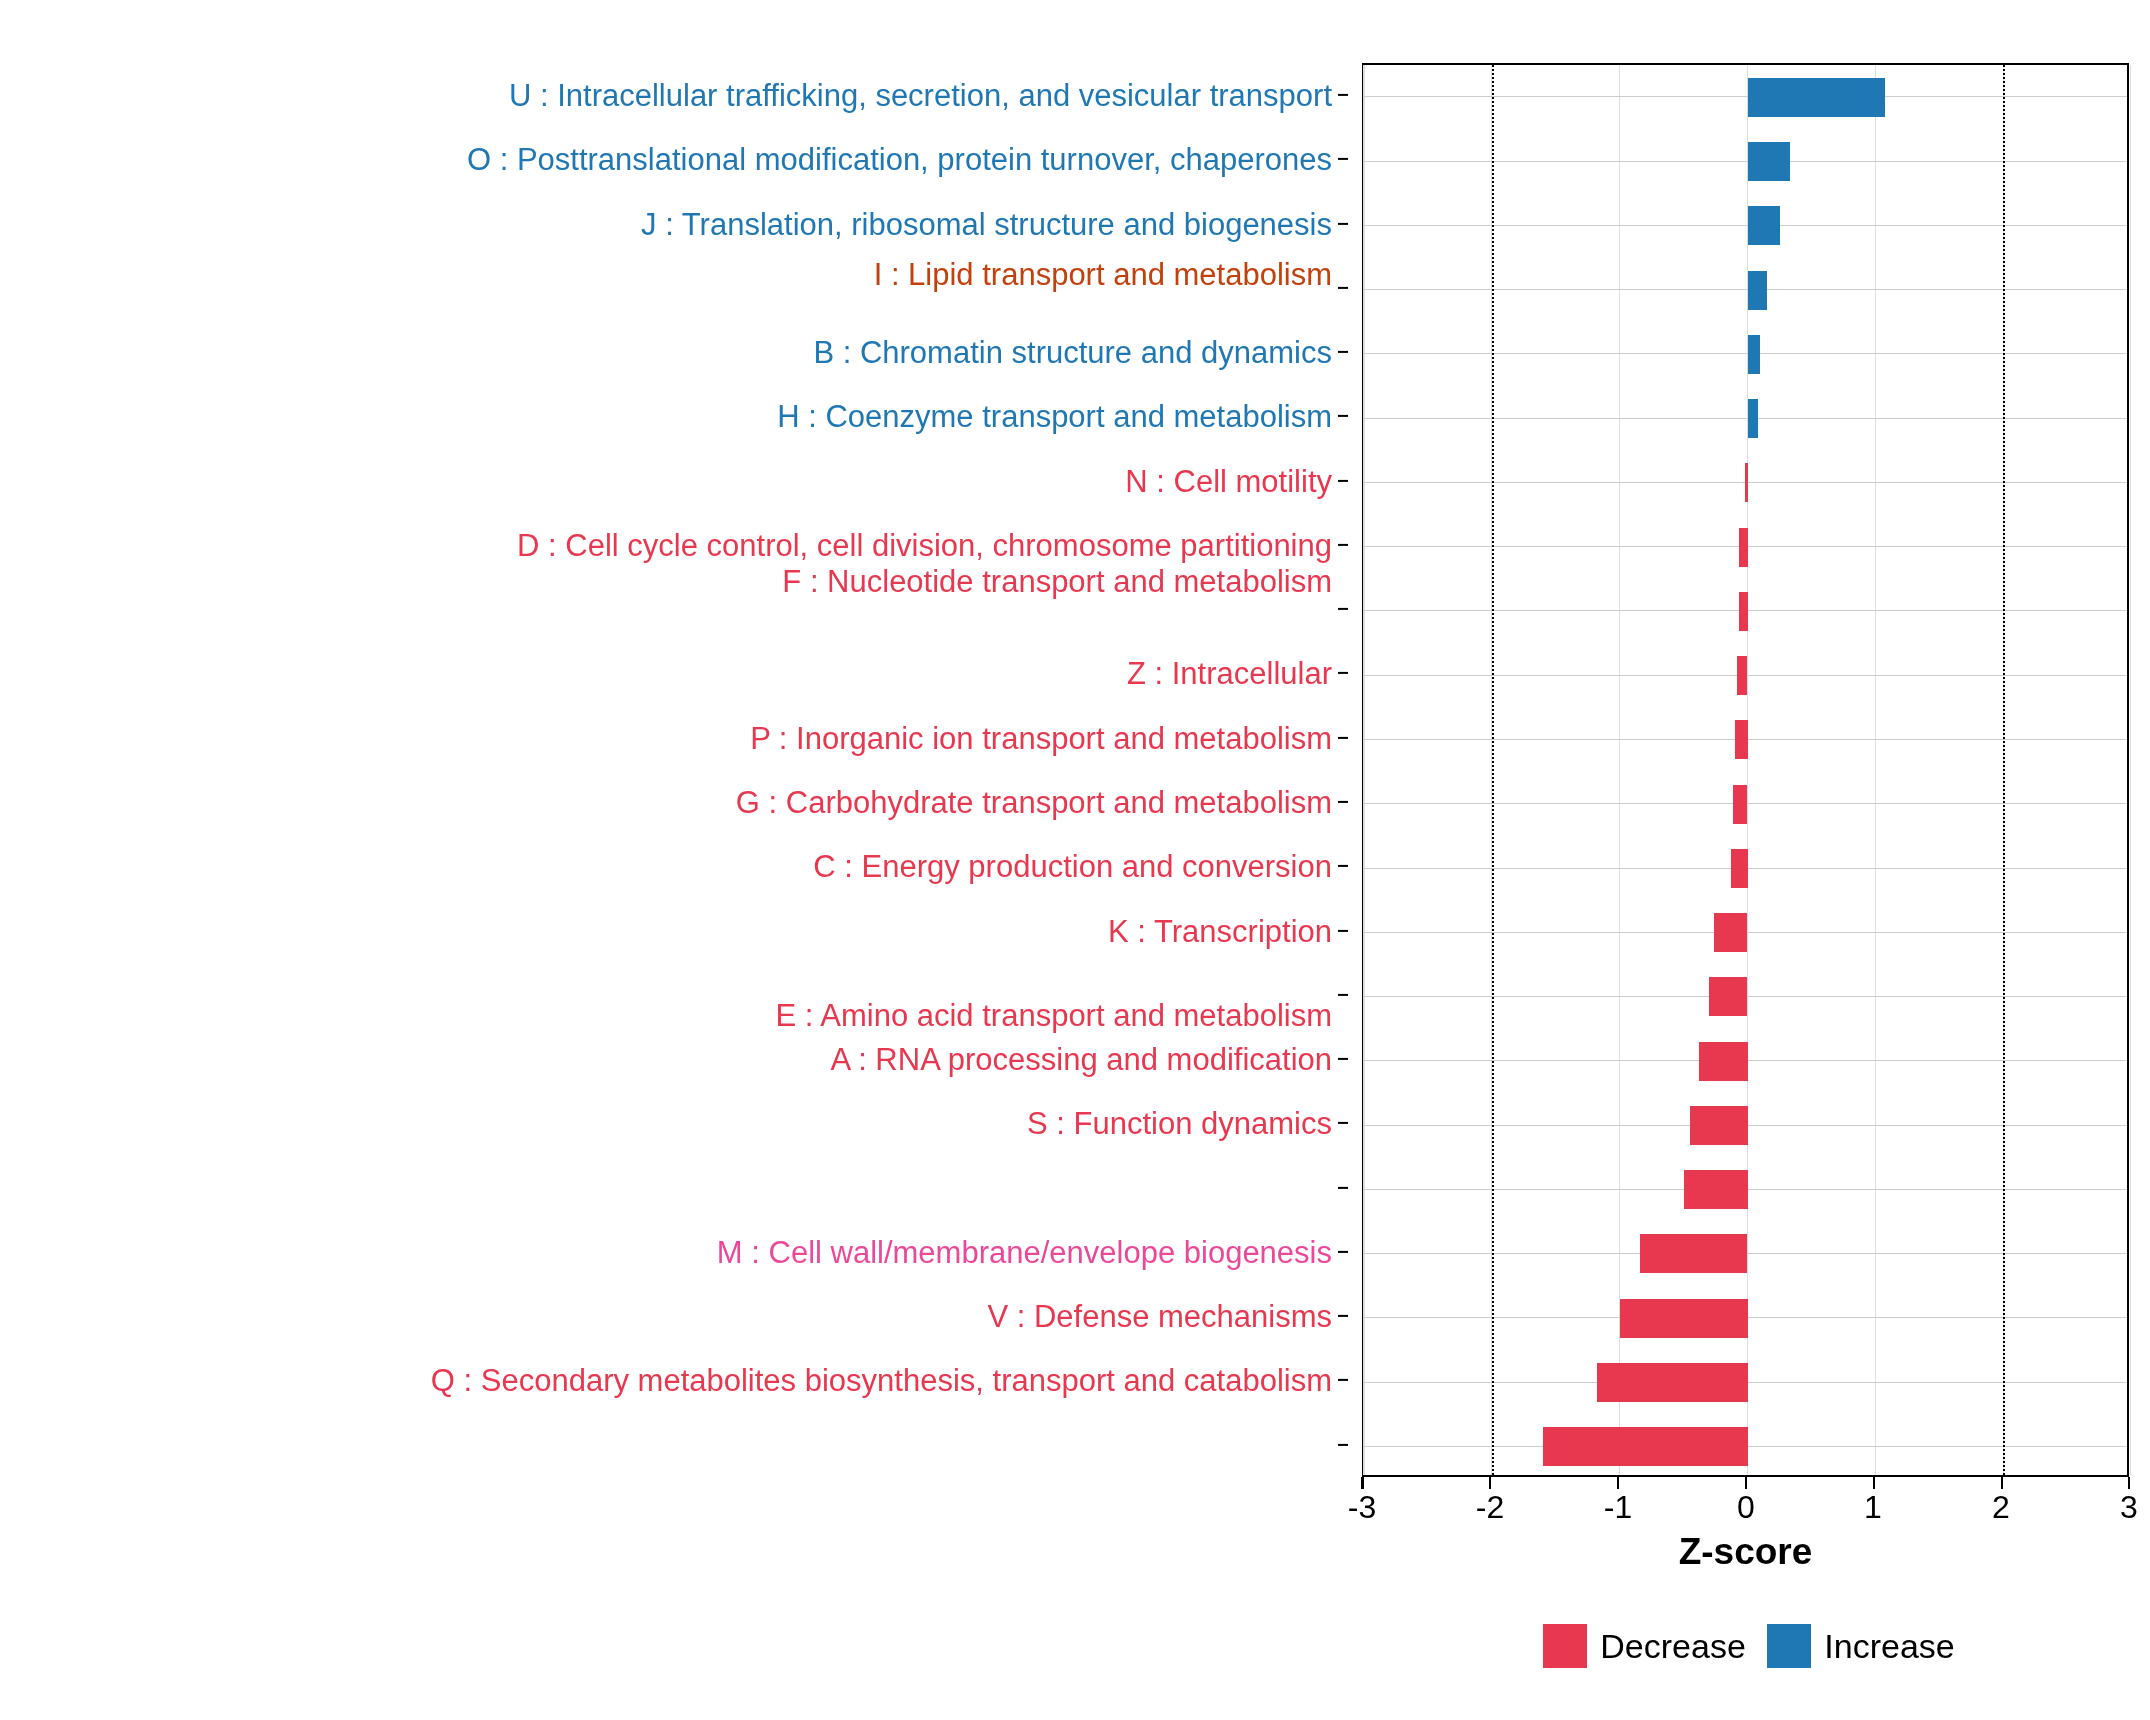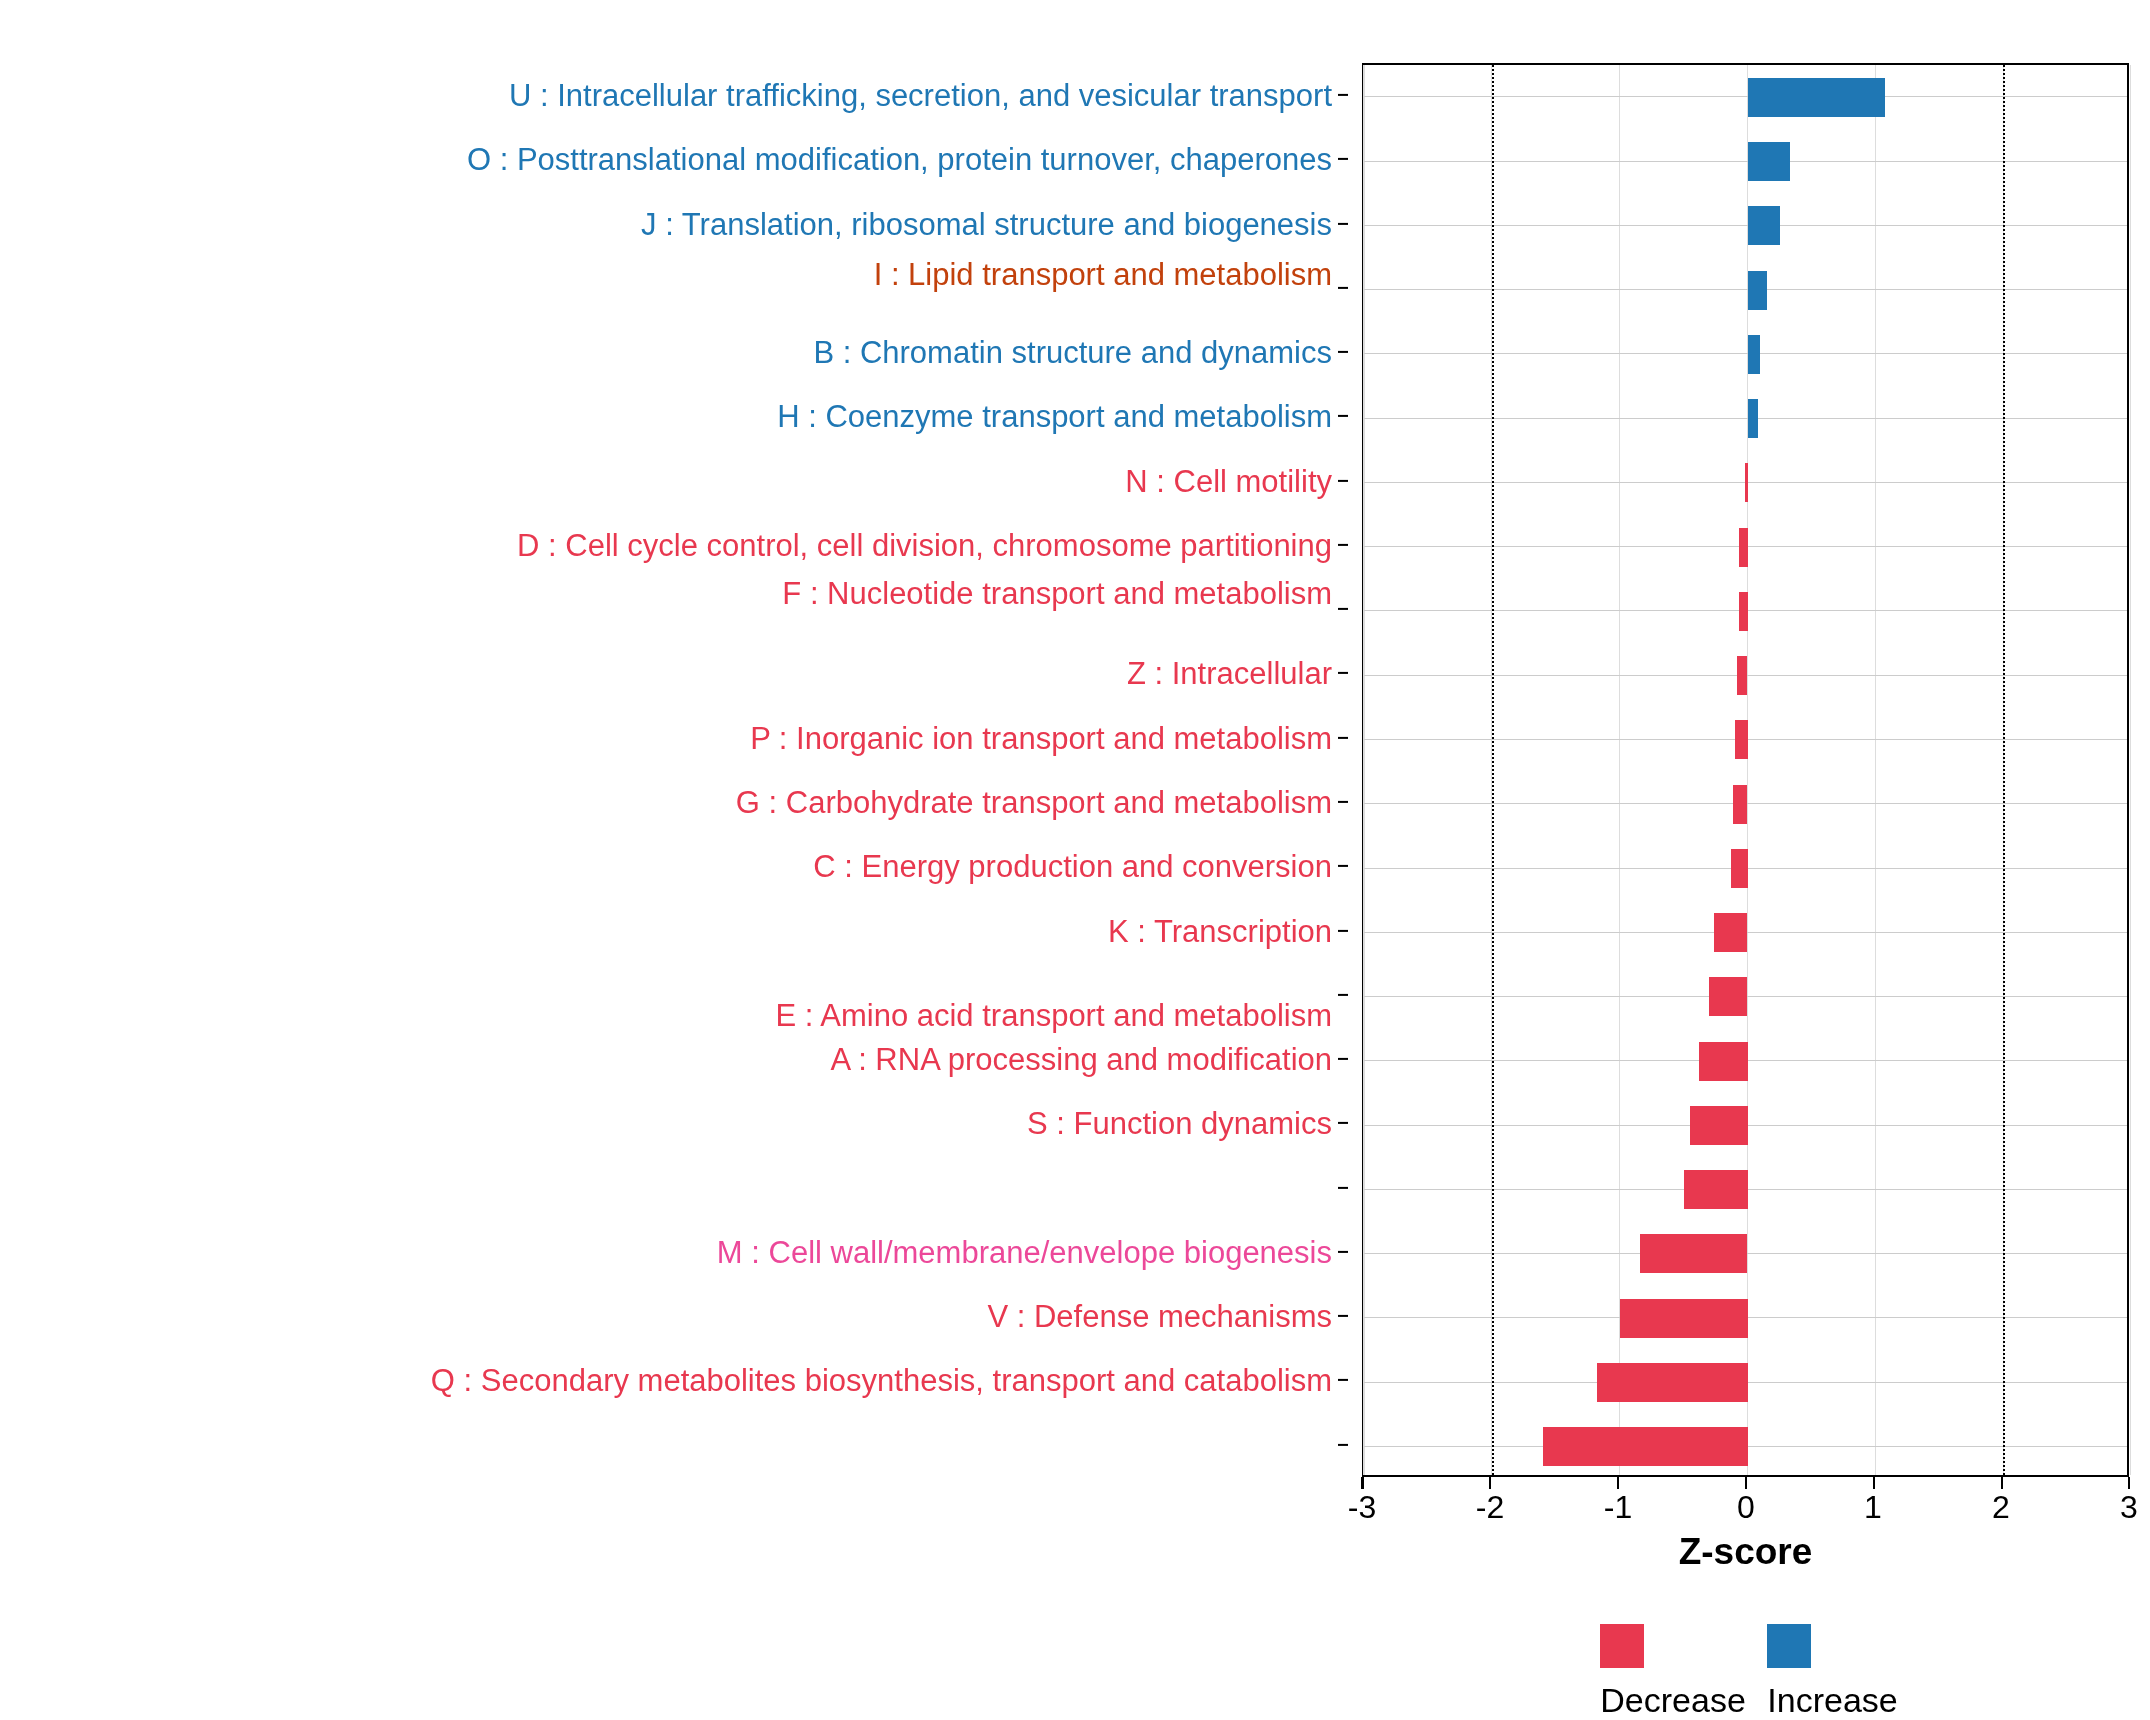--- a/index.html
+++ b/index.html
@@ -126,21 +126,22 @@
     top: 1624px;
     width: 774px;
     display: flex;
     flex-direction: row;
     align-items: center;
     justify-content: center;
     gap: 21.5px;
   }
   .legend-item {
     display: flex;
-    flex-direction: column;
+    flex-direction: row;
+    align-items: center;
     gap: 13px;
   }
   .legend-swatch {
     width: 44px;
     height: 44px;
   }
   .legend-text {
     font-size: 34px;
     color: #000000;
     white-space: nowrap;
@@ -161,21 +162,21 @@
       <div class="cat-label" style="top: 211px; color: #c2410c;">I : Lipid transport and metabolism</div>
       <div class="tick-mark" style="top: 225px;"></div>
       <div class="cat-label" style="top: 289px; color: rgb(31, 119, 180);">B : Chromatin structure and dynamics</div>
       <div class="tick-mark" style="top: 289px;"></div>
       <div class="cat-label" style="top: 353px; color: rgb(31, 119, 180);">H : Coenzyme transport and metabolism</div>
       <div class="tick-mark" style="top: 353px;"></div>
       <div class="cat-label" style="top: 418px; color: rgb(232, 56, 79);">N : Cell motility</div>
       <div class="tick-mark" style="top: 418px;"></div>
       <div class="cat-label" style="top: 482px; color: rgb(232, 56, 79);">D : Cell cycle control, cell division, chromosome partitioning</div>
       <div class="tick-mark" style="top: 482px;"></div>
-      <div class="cat-label" style="top: 530px; color: rgb(232, 56, 79);">F : Nucleotide transport and metabolism</div>
+      <div class="cat-label" style="top: 518px; color: rgb(232, 56, 79);">F : Nucleotide transport and metabolism</div>
       <div class="tick-mark" style="top: 546px;"></div>
       <div class="cat-label" style="top: 610px; color: rgb(232, 56, 79);">Z : Intracellular</div>
       <div class="tick-mark" style="top: 610px;"></div>
       <div class="cat-label" style="top: 675px; color: rgb(232, 56, 79);">P : Inorganic ion transport and metabolism</div>
       <div class="tick-mark" style="top: 675px;"></div>
       <div class="cat-label" style="top: 739px; color: rgb(232, 56, 79);">G : Carbohydrate transport and metabolism</div>
       <div class="tick-mark" style="top: 739px;"></div>
       <div class="cat-label" style="top: 803px; color: rgb(232, 56, 79);">C : Energy production and conversion</div>
       <div class="tick-mark" style="top: 803px;"></div>
       <div class="cat-label" style="top: 868px; color: rgb(232, 56, 79);">K : Transcription</div>

